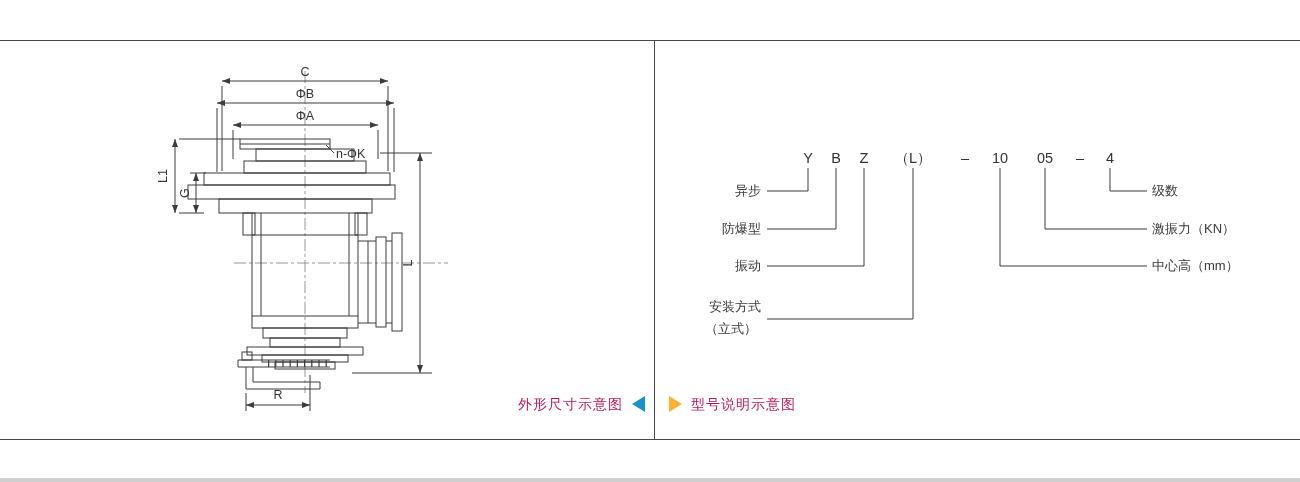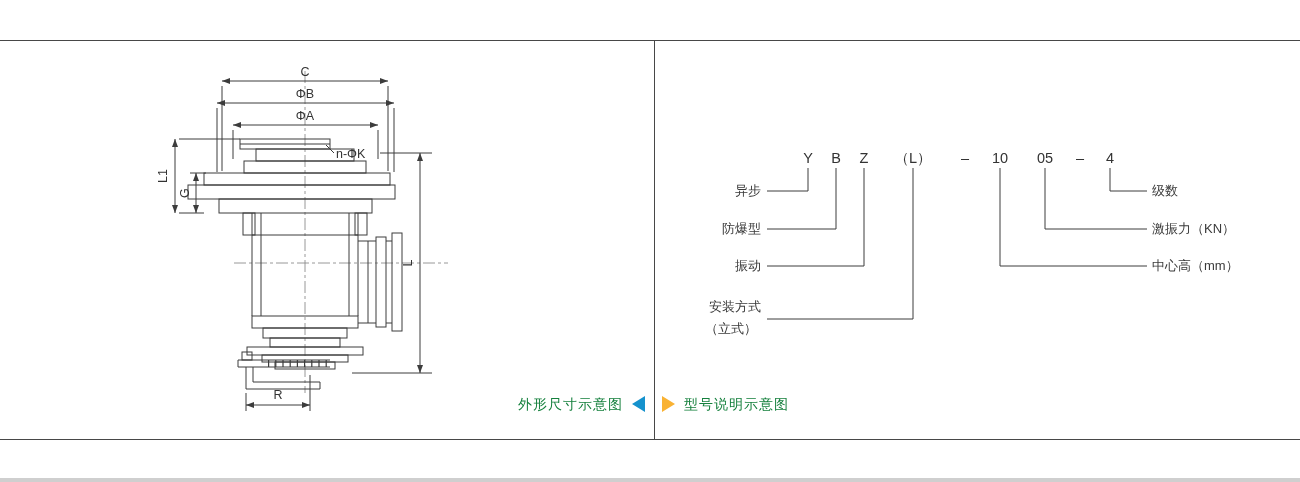--- a/index.html
+++ b/index.html
@@ -17,23 +17,23 @@
   .ln  { stroke:#3c3c3c; stroke-width:1; fill:none; }
   .dim { stroke:#3c3c3c; stroke-width:1; fill:none; }
   .cl  { stroke:#8c8c8c; stroke-width:0.9; fill:none; stroke-dasharray:12 3 3 3; }
   .hatch { stroke:#3c3c3c; stroke-width:7; stroke-dasharray:1.2 6; fill:none; }
 
   svg text { fill:#333333; font-size:12.5px; font-family:"Liberation Sans", sans-serif; }
   text.code { font-size:14.5px; }
   text.cn   { font-size:13px; fill:#3a3a3a; }
 
   .caption { position:absolute; bottom:27px; display:flex; align-items:center; gap:9px;
-    font-size:14px; color:#15803d; letter-spacing:1px; line-height:16px; }
+    font-size:14px; color:#be185d; letter-spacing:1px; line-height:16px; }
   .caption-left  { right:9px; }
-  .caption-right { left:7px; }
+  .caption-right { left:14px; }
   .tri-left  { width:0; height:0; border-top:8px solid transparent;
     border-bottom:8px solid transparent; border-right:13px solid #1592cd; }
   .tri-right { width:0; height:0; border-top:8px solid transparent;
     border-bottom:8px solid transparent; border-left:13px solid #f9b233; }
 
   .bottom-strip { position:absolute; left:0; bottom:0; width:1300px; height:4px; background:#cfcfcf; }
 </style>
 </head>
 <body>
 

